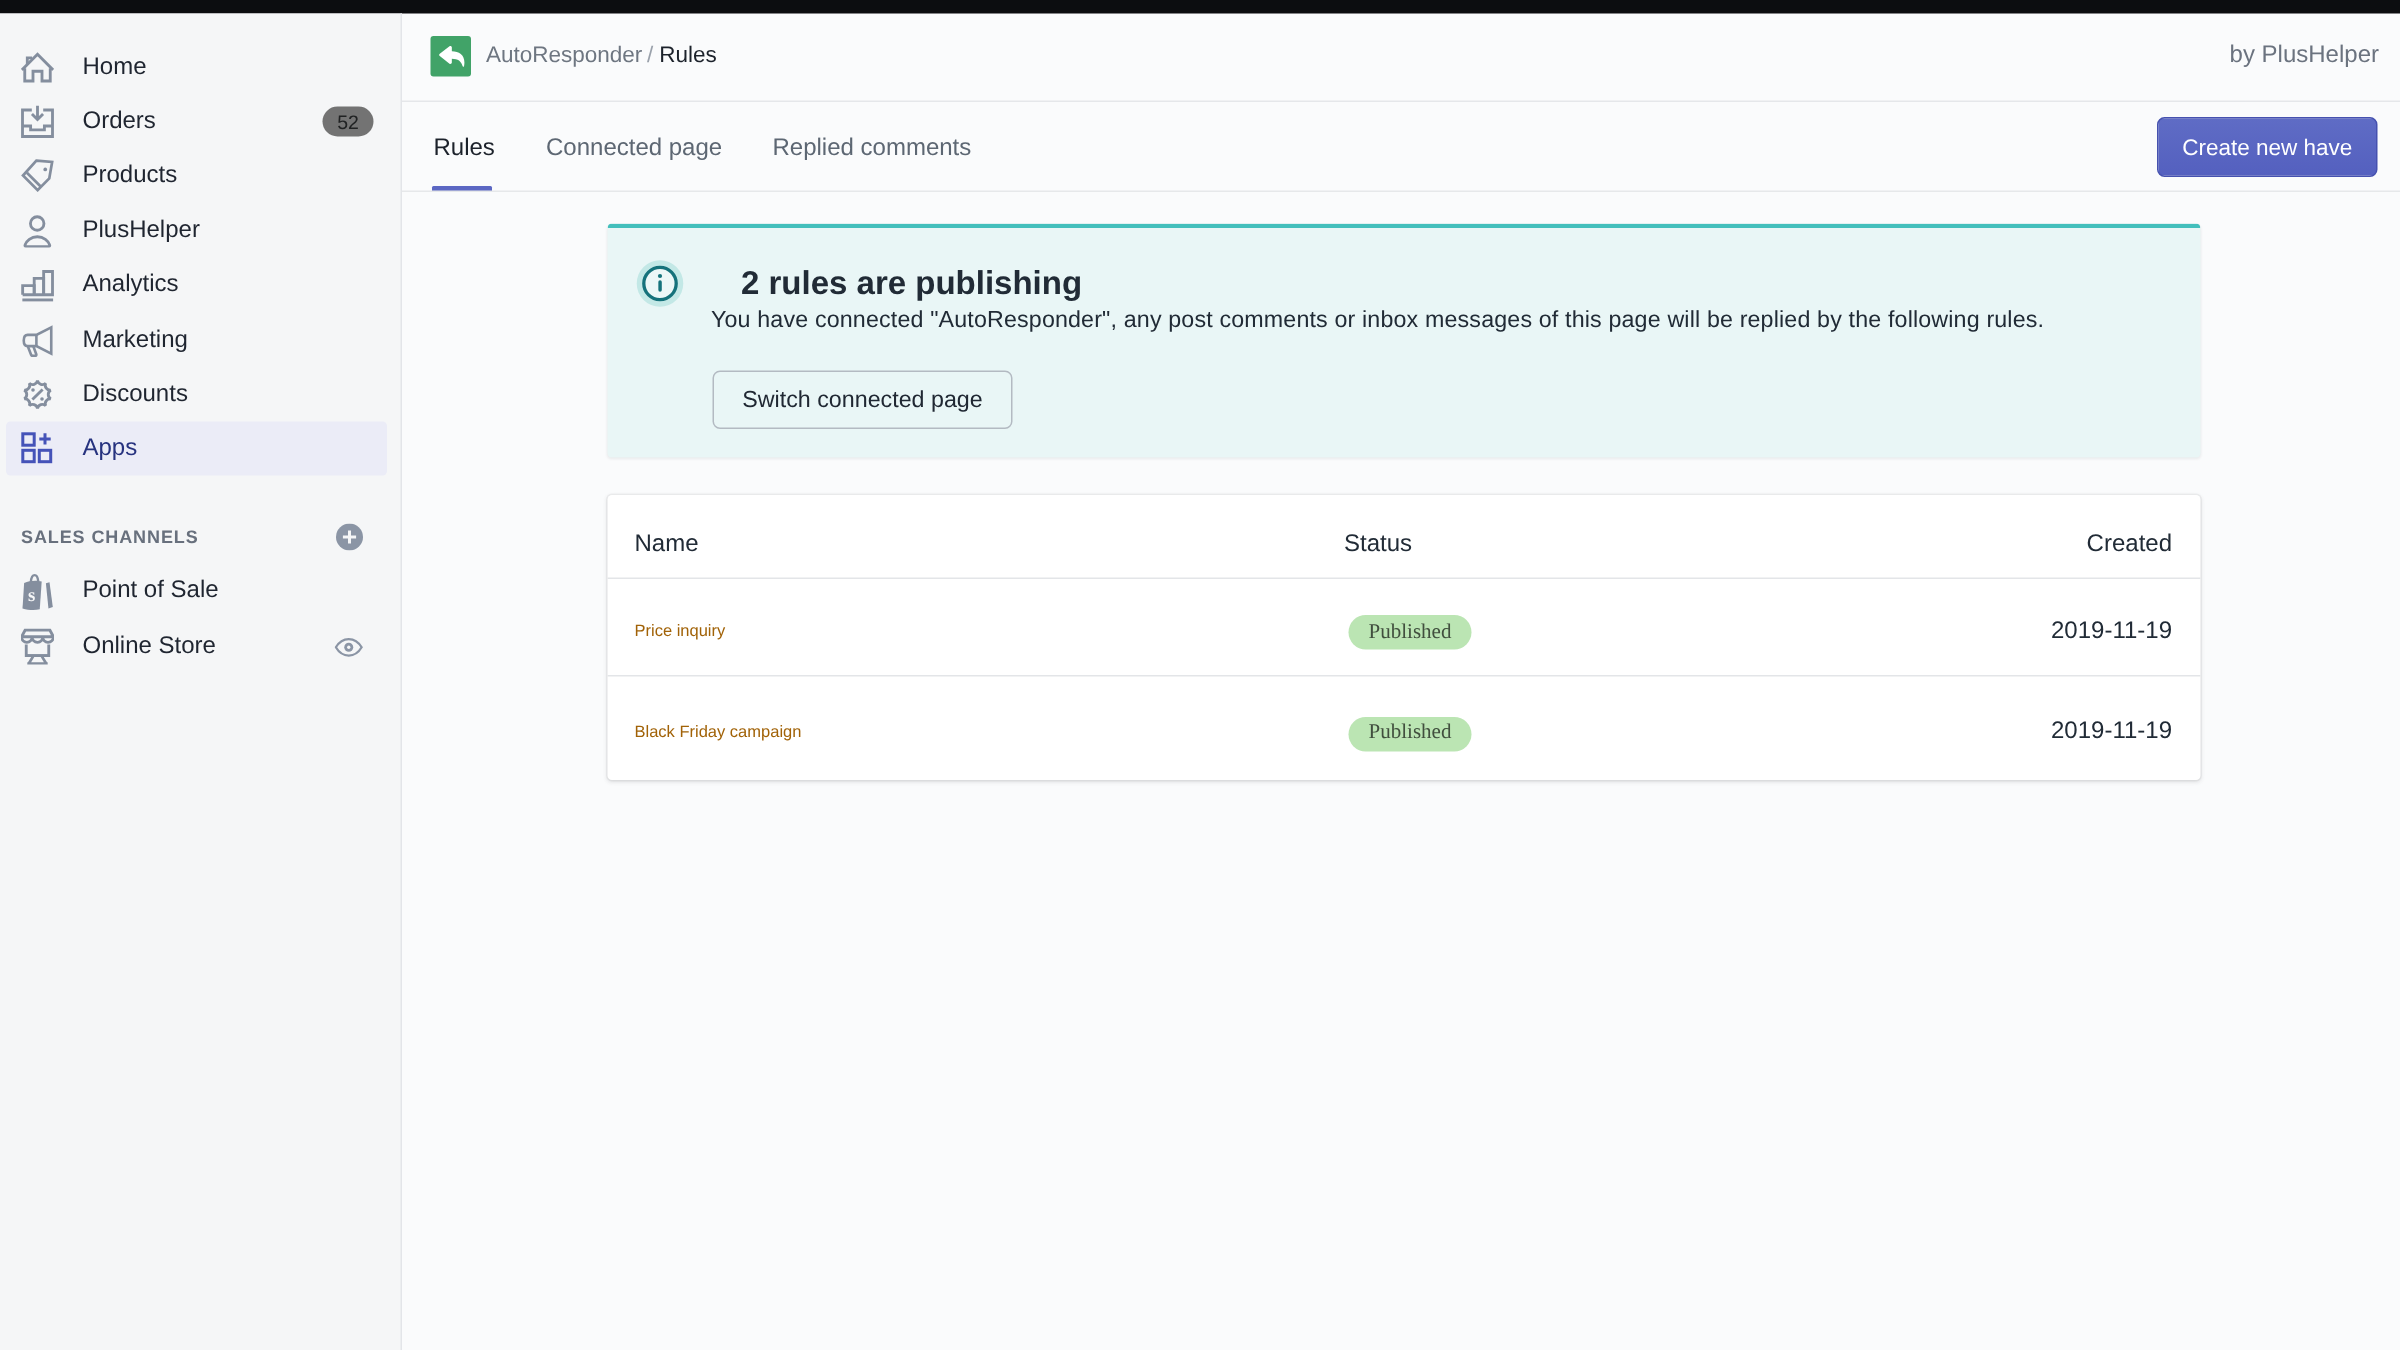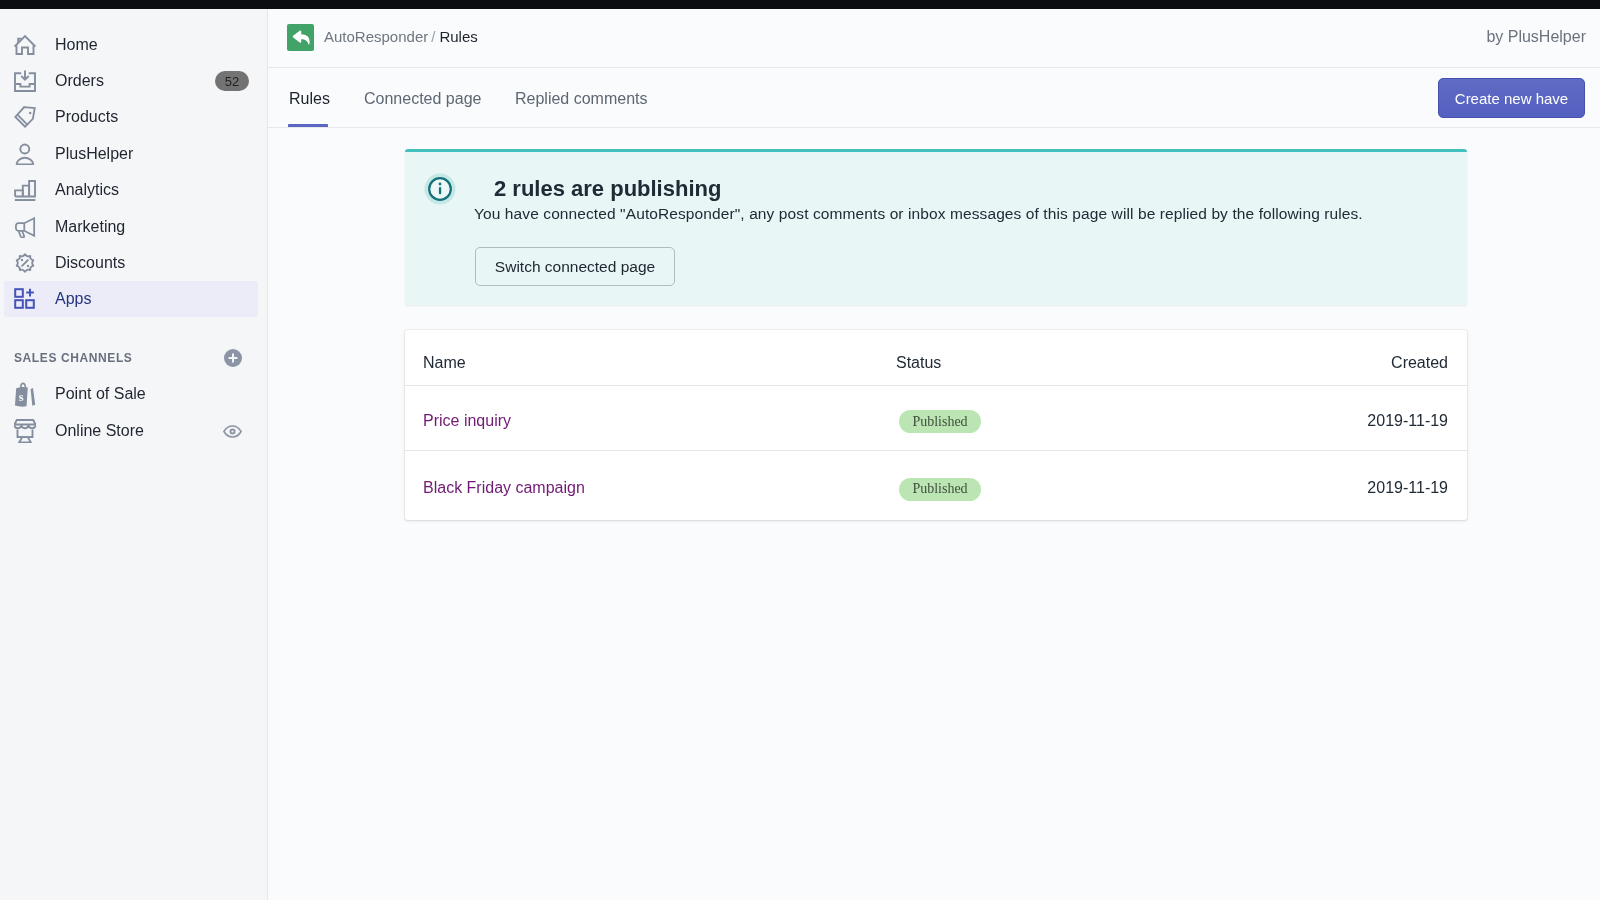--- a/index.html
+++ b/index.html
@@ -36,21 +36,21 @@
   .card { position:absolute; left:405px; top:330px; width:1062px; height:190px; background:#fff; border-radius:3px; box-shadow:0 0 0 1px rgba(63,63,68,0.05), 0 1px 3px rgba(63,63,68,0.15); }
   .card .hrow { position:absolute; left:0; top:0; width:100%; height:56px; border-bottom:1px solid #e3e5e8; }
   .card .row1 { position:absolute; left:0; top:56px; width:100%; height:65px; border-bottom:1px solid #e3e5e8; }
   .card .row2 { position:absolute; left:0; top:121px; width:100%; height:69px; }
   .col-name { position:absolute; left:18px; }
   .col-status { position:absolute; left:491px; }
   .col-created { position:absolute; right:19px; text-align:right; }
   .cellmid { display:flex; align-items:center; height:100%; font-size:16px; color:#212b36; }
   .hrow .cellmid { padding-top:10px; }
   .rowpad { padding-top:5px; }
-  a.link { color:#701a75; text-decoration:none; font-size:16px;text-align:right; }
+  a.link { color:#a16207; text-decoration:none; font-size:11px;text-align:right; }
   .pill { display:inline-flex; align-items:center; justify-content:center; width:82px; height:23px; background:#bbe5b3; border-radius:12px; font-size:14px; color:#414f3e; margin-left:3px; margin-top:2px;font-family:Liberation Serif, serif; }
 </style>
 </head>
 <body>
   <div class="topbar"></div>
   <div class="sidebar">
     <div class="nav-item" style="top:17.5px;">
       <svg class="ic" viewBox="0 0 22 22" fill="none" stroke="#848e9e" stroke-width="1.9">
         <path d="M2.5 11.5 V20 H8 V13.5 H14 V20 H19.5 V11.5"></path>
         <path d="M0.6 12.6 L11 2.2 L21.4 12.6"></path>

